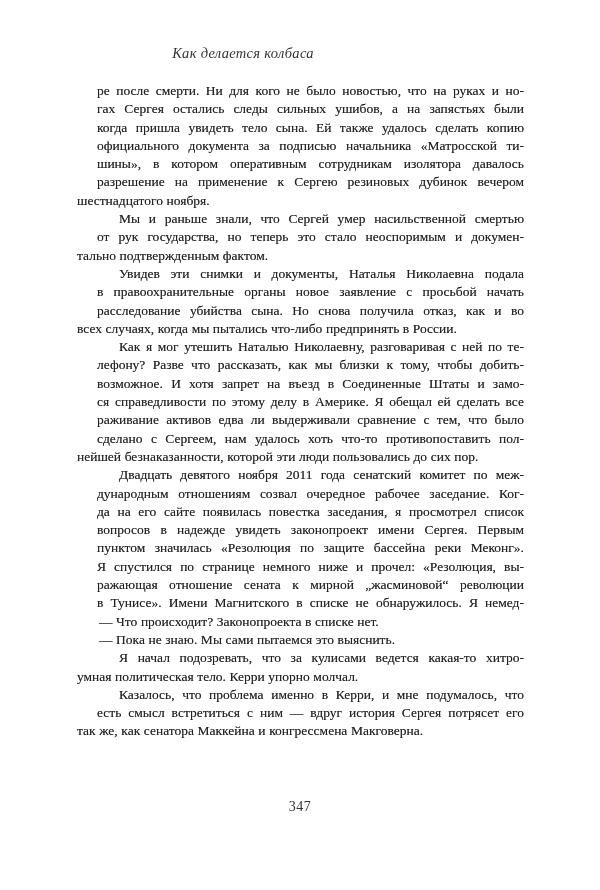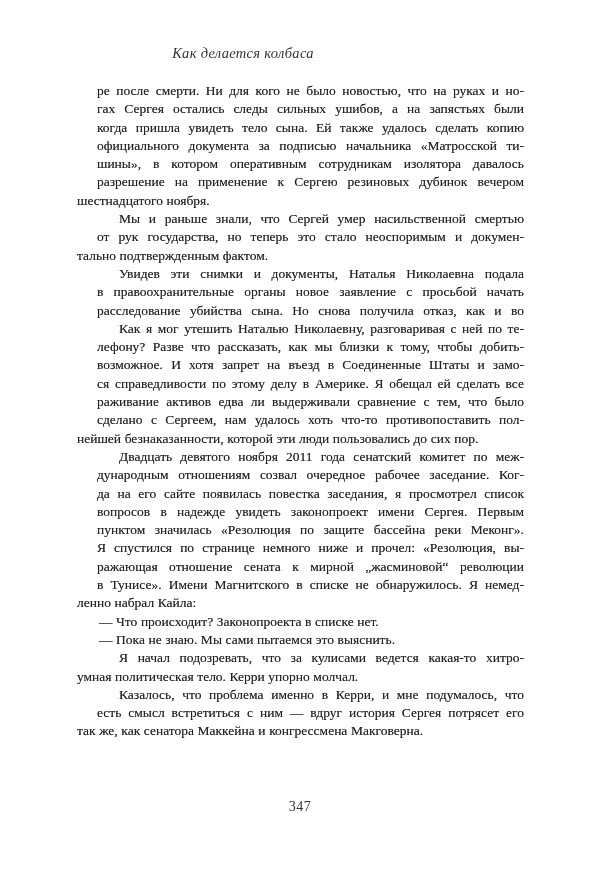--- a/index.html
+++ b/index.html
@@ -75,36 +75,36 @@
       <div class="line justify">официального документа за подписью начальника «Матросской ти-</div>
       <div class="line justify">шины», в котором оперативным сотрудникам изолятора давалось</div>
       <div class="line justify">разрешение на применение к Сергею резиновых дубинок вечером</div>
       <div class="line">шестнадцатого ноября.</div>
       <div class="line indent justify">Мы и раньше знали, что Сергей умер насильственной смертью</div>
       <div class="line justify">от рук государства, но теперь это стало неоспоримым и докумен-</div>
       <div class="line">тально подтвержденным фактом.</div>
       <div class="line indent justify">Увидев эти снимки и документы, Наталья Николаевна подала</div>
       <div class="line justify">в правоохранительные органы новое заявление с просьбой начать</div>
       <div class="line justify">расследование убийства сына. Но снова получила отказ, как и во</div>
+      <div class="line">всех случаях, когда мы пытались что-либо предпринять в России.</div>
       <div class="line indent justify">Как я мог утешить Наталью Николаевну, разговаривая с ней по те-</div>
       <div class="line justify">лефону? Разве что рассказать, как мы близки к тому, чтобы добить-</div>
       <div class="line justify">возможное. И хотя запрет на въезд в Соединенные Штаты и замо-</div>
       <div class="line justify">ся справедливости по этому делу в Америке. Я обещал ей сделать все</div>
       <div class="line justify">раживание активов едва ли выдерживали сравнение с тем, что было</div>
       <div class="line justify">сделано с Сергеем, нам удалось хоть что-то противопоставить пол-</div>
       <div class="line">нейшей безнаказанности, которой эти люди пользовались до сих пор.</div>
       <div class="line indent justify">Двадцать девятого ноября 2011 года сенатский комитет по меж-</div>
       <div class="line justify">дународным отношениям созвал очередное рабочее заседание. Ког-</div>
       <div class="line justify">да на его сайте появилась повестка заседания, я просмотрел список</div>
       <div class="line justify">вопросов в надежде увидеть законопроект имени Сергея. Первым</div>
       <div class="line justify">пунктом значилась «Резолюция по защите бассейна реки Меконг».</div>
       <div class="line justify">Я спустился по странице немного ниже и прочел: «Резолюция, вы-</div>
       <div class="line justify">ражающая отношение сената к мирной „жасминовой“ революции</div>
       <div class="line justify">в Тунисе». Имени Магнитского в списке не обнаружилось. Я немед-</div>
-      <div class="line">ленно набрал Кайла:</div>
       <div class="line indent">— Что происходит? Законопроекта в списке нет.</div>
       <div class="line indent">— Пока не знаю. Мы сами пытаемся это выяснить.</div>
       <div class="line indent justify">Я начал подозревать, что за кулисами ведется какая-то хитро-</div>
       <div class="line">умная политическая тело. Керри упорно молчал.</div>
       <div class="line indent justify">Казалось, что проблема именно в Керри, и мне подумалось, что</div>
       <div class="line justify">есть смысл встретиться с ним — вдруг история Сергея потрясет его</div>
       <div class="line">так же, как сенатора Маккейна и конгрессмена Макговерна.</div>
     </div>
 
   <div class="page-number">347</div>

